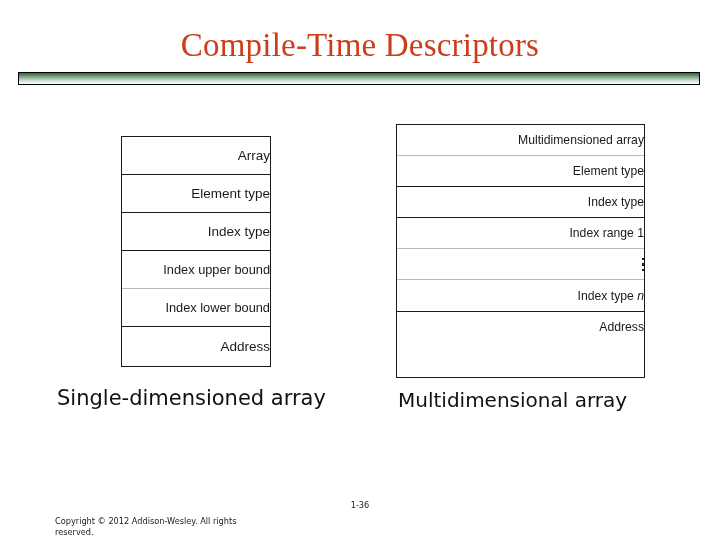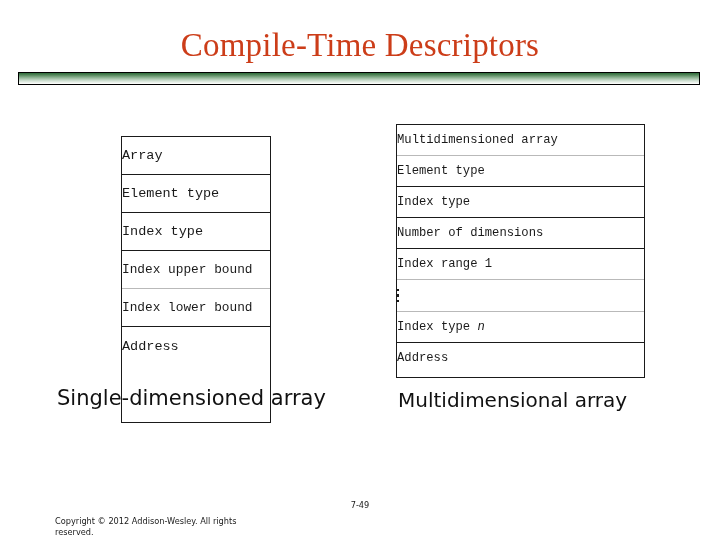--- a/index.html
+++ b/index.html
@@ -59,22 +59,22 @@
   .descriptor-table {
     position: absolute;
     box-sizing: border-box;
     border: 1.5px solid #1a1a1a;
     background: #ffffff;
   }
   .descriptor-row {
     box-sizing: border-box;
     display: flex;
     align-items: center;
-    justify-content: flex-start;
-    font-family: Liberation Mono, monospace;
+    justify-content: flex-end;
+    font-family: Liberation Sans, sans-serif;
     color: #1a1a1a;
     text-align: center;
     white-space: nowrap;
   }
   .descriptor-row.sep-dark {
     border-bottom: 1.6px solid #1a1a1a;
   }
   .descriptor-row.sep-light {
     border-bottom: 1.6px solid #b9b9b9;
   }
@@ -83,21 +83,21 @@
   }
   .descriptor-row em {
     font-style: italic;
   }
 
   
   #table-single {
     left: 121px;
     top: 136px;
     width: 150px;
-    height: 287px;
+    height: 231px;
   }
   #table-single .descriptor-row {
     height: 38.1px;
     font-size: 13.5px;
   }
   #table-single .descriptor-row.row-wide {
     font-size: 12.8px;
   }
 
   
@@ -203,23 +203,20 @@
   <div class="descriptor-table" id="table-multi">
     <div class="descriptor-row sep-light">
       <span>Multidimensioned array</span>
     </div>
     <div class="descriptor-row sep-dark">
       <span>Element type</span>
     </div>
     <div class="descriptor-row sep-dark">
       <span>Index type</span>
     </div>
-    <div class="descriptor-row sep-dark">
-      <span>Number of dimensions</span>
-    </div>
     <div class="descriptor-row sep-light">
       <span>Index range 1</span>
     </div>
     <div class="descriptor-row sep-light">
       <span class="vdots">
         <span></span>
           <span></span>
           <span></span>
       </span>
     </div>
@@ -228,15 +225,15 @@
     </div>
     <div class="descriptor-row sep-none">
       <span>Address</span>
     </div>
   </div>
 
   <div class="caption" id="caption-multi">Multidimensional array</div>
   <div class="caption" id="caption-single">Single-dimensioned array</div>
 
   <div id="footer-copyright">Copyright © 2012 Addison-Wesley. All rights reserved.</div>
-  <div id="footer-slide-number">7-49</div>
+  <div id="footer-slide-number">1-36</div>
 
 </div>
 
 </body></html>

